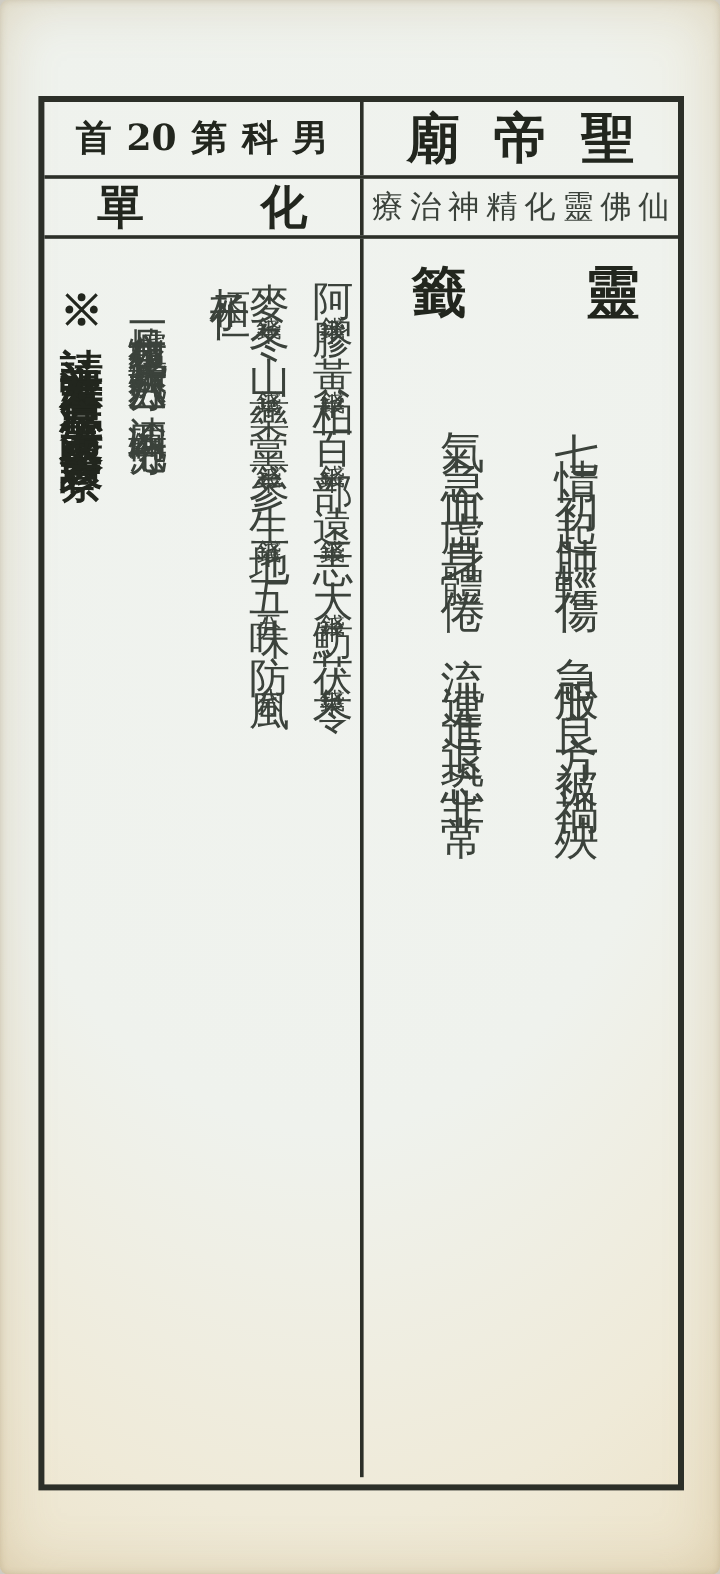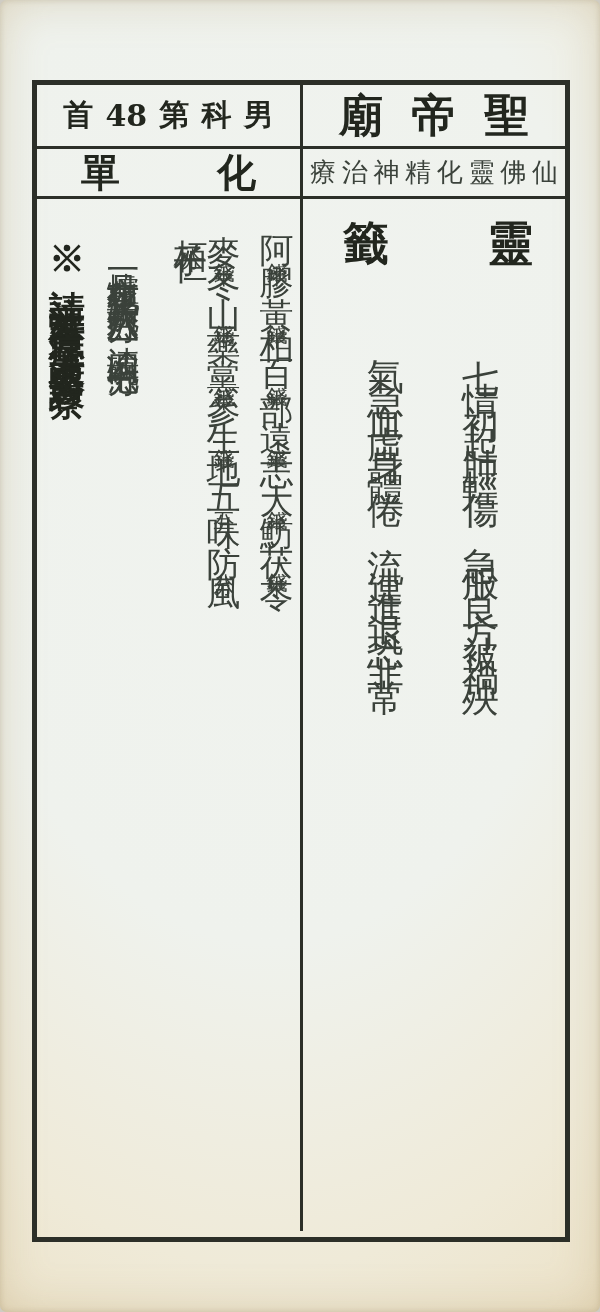--- a/index.html
+++ b/index.html
@@ -86,21 +86,21 @@
 
 <div class="paper">
   <div class="sheet">
 
     <div class="hdr-row hdr-row1">
       <div class="cell-l">
         <div class="rtl-tokens r1l">
             <span class="tok">男</span>
             <span class="tok">科</span>
             <span class="tok">第</span>
-            <span class="tok">48</span>
+            <span class="tok">20</span>
             <span class="tok">首</span>
           </div>
       </div>
       <div class="cell-r">
         <div class="rtl-tokens r1r">
             <span class="tok">聖</span>
             <span class="tok">帝</span>
             <span class="tok">廟</span>
           </div>
       </div>

